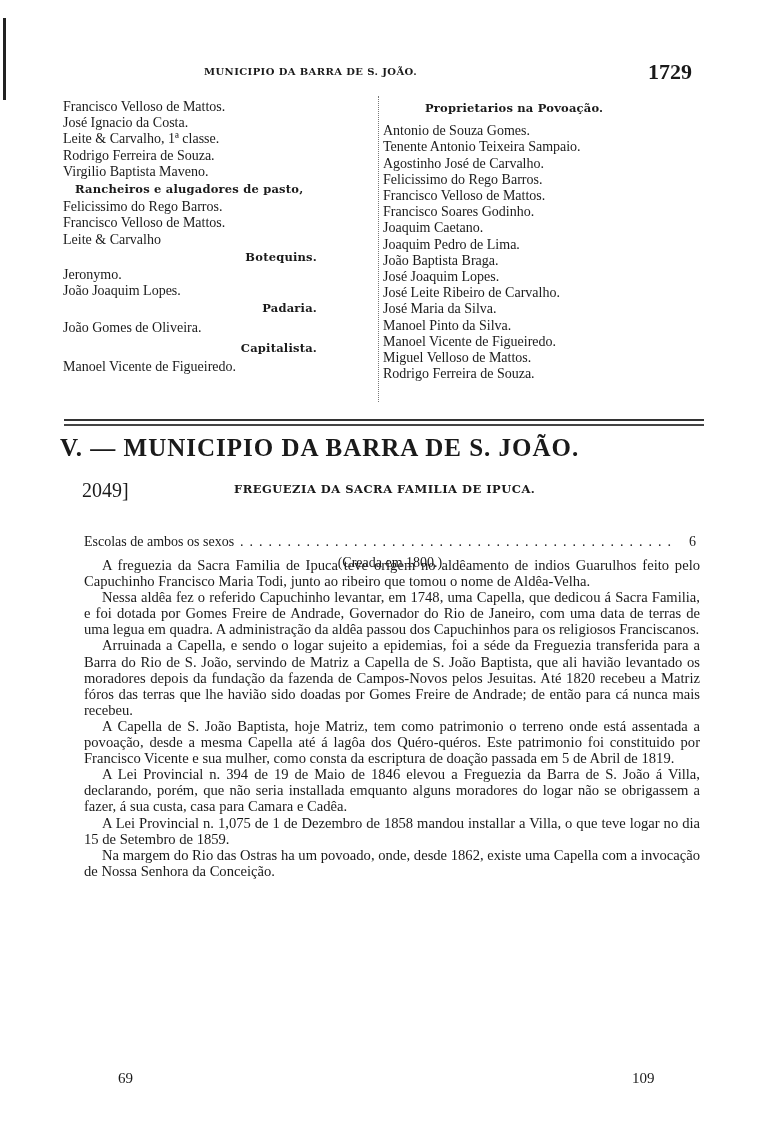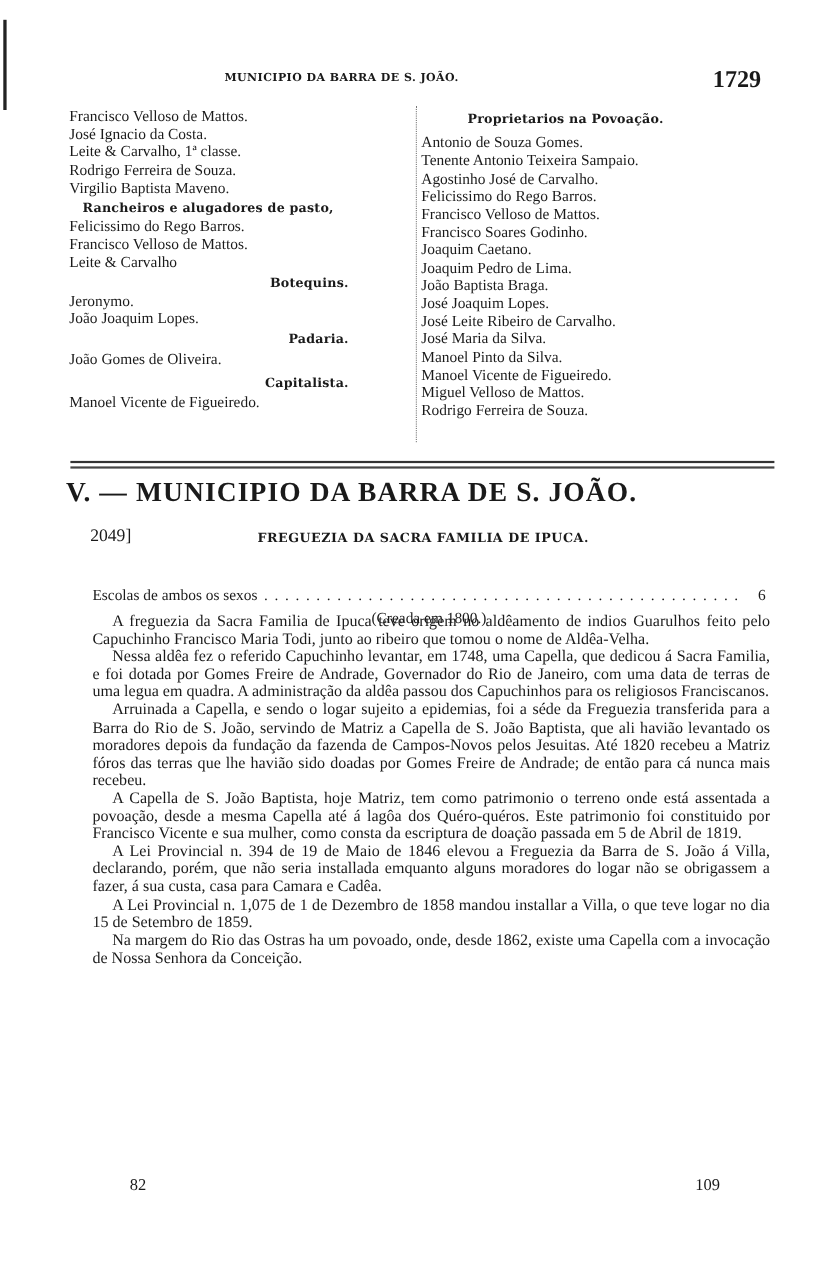--- a/index.html
+++ b/index.html
@@ -25,21 +25,21 @@
   .col-left .col-heading { text-align: right; padding-right: 46px; }
   .col-left .col-heading.first { text-align: left; padding-left: 12px; padding-right: 0; }
   .col-right .col-heading { padding-left: 42px; margin-bottom: 7px; }
   .entry { white-space: nowrap; }
   .rule-top { position: absolute; left: 64px; top: 419px; width: 640px; height: 2px; background: #333; }
   .rule-bottom { position: absolute; left: 64px; top: 424px; width: 640px; height: 2px; background: #444; }
   .section-title {
     position: absolute; left: 60px; top: 434px; width: 660px; 
     font-family: "Liberation Serif", serif; font-weight: bold; font-size: 25px; letter-spacing: 1px;
   }
-  .entry-number { position: absolute; left: 82px; top: 479px; font-size: 16px; text-align: right; }
+  .entry-number { position: absolute; left: 82px; top: 479px; font-size: 20px; text-align: right; }
   .parish-title {
     position: absolute; left: 186px; top: 482px;
     font-family: "DejaVu Serif", serif; font-weight: bold; font-size: 11.5px; letter-spacing: 0.5px; margin-left: 48px;
   }
   .created { position: absolute; left: 60px; top: 508px; width: 660px; text-align: center; font-size: 14px; margin-top: 47px; }
   .schools-line {
     position: absolute; left: 84px; top: 534px; width: 612px; font-size: 14px;
     display: flex; align-items: baseline;
   }
   .schools-line .leader { flex: 1; overflow: hidden; white-space: nowrap; letter-spacing: 6px; margin: 0 6px; }
@@ -117,14 +117,14 @@
 <div class="body-text">
   <p>A freguezia da Sacra Familia de Ipuca teve origem no aldêamento de indios Guarulhos feito pelo Capuchinho Francisco Maria Todi, junto ao ribeiro que tomou o nome de Aldêa-Velha.</p>
   <p>Nessa aldêa fez o referido Capuchinho levantar, em 1748, uma Capella, que dedicou á Sacra Familia, e foi dotada por Gomes Freire de Andrade, Governador do Rio de Janeiro, com uma data de terras de uma legua em quadra. A administração da aldêa passou dos Capuchinhos para os religiosos Franciscanos.</p>
   <p>Arruinada a Capella, e sendo o logar sujeito a epidemias, foi a séde da Freguezia transferida para a Barra do Rio de S. João, servindo de Matriz a Capella de S. João Baptista, que ali havião levantado os moradores depois da fundação da fazenda de Campos-Novos pelos Jesuitas. Até 1820 recebeu a Matriz fóros das terras que lhe havião sido doadas por Gomes Freire de Andrade; de então para cá nunca mais recebeu.</p>
   <p>A Capella de S. João Baptista, hoje Matriz, tem como patrimonio o terreno onde está assentada a povoação, desde a mesma Capella até á lagôa dos Quéro-quéros. Este patrimonio foi constituido por Francisco Vicente e sua mulher, como consta da escriptura de doação passada em 5 de Abril de 1819.</p>
   <p>A Lei Provincial n. 394 de 19 de Maio de 1846 elevou a Freguezia da Barra de S. João á Villa, declarando, porém, que não seria installada emquanto alguns moradores do logar não se obrigassem a fazer, á sua custa, casa para Camara e Cadêa.</p>
   <p>A Lei Provincial n. 1,075 de 1 de Dezembro de 1858 mandou installar a Villa, o que teve logar no dia 15 de Setembro de 1859.</p>
   <p>Na margem do Rio das Ostras ha um povoado, onde, desde 1862, existe uma Capella com a invocação de Nossa Senhora da Conceição.</p>
 </div>
 
-<div class="footer-left">82</div>
+<div class="footer-left">69</div>
 <div class="footer-right">109</div>
 
 </body></html>

